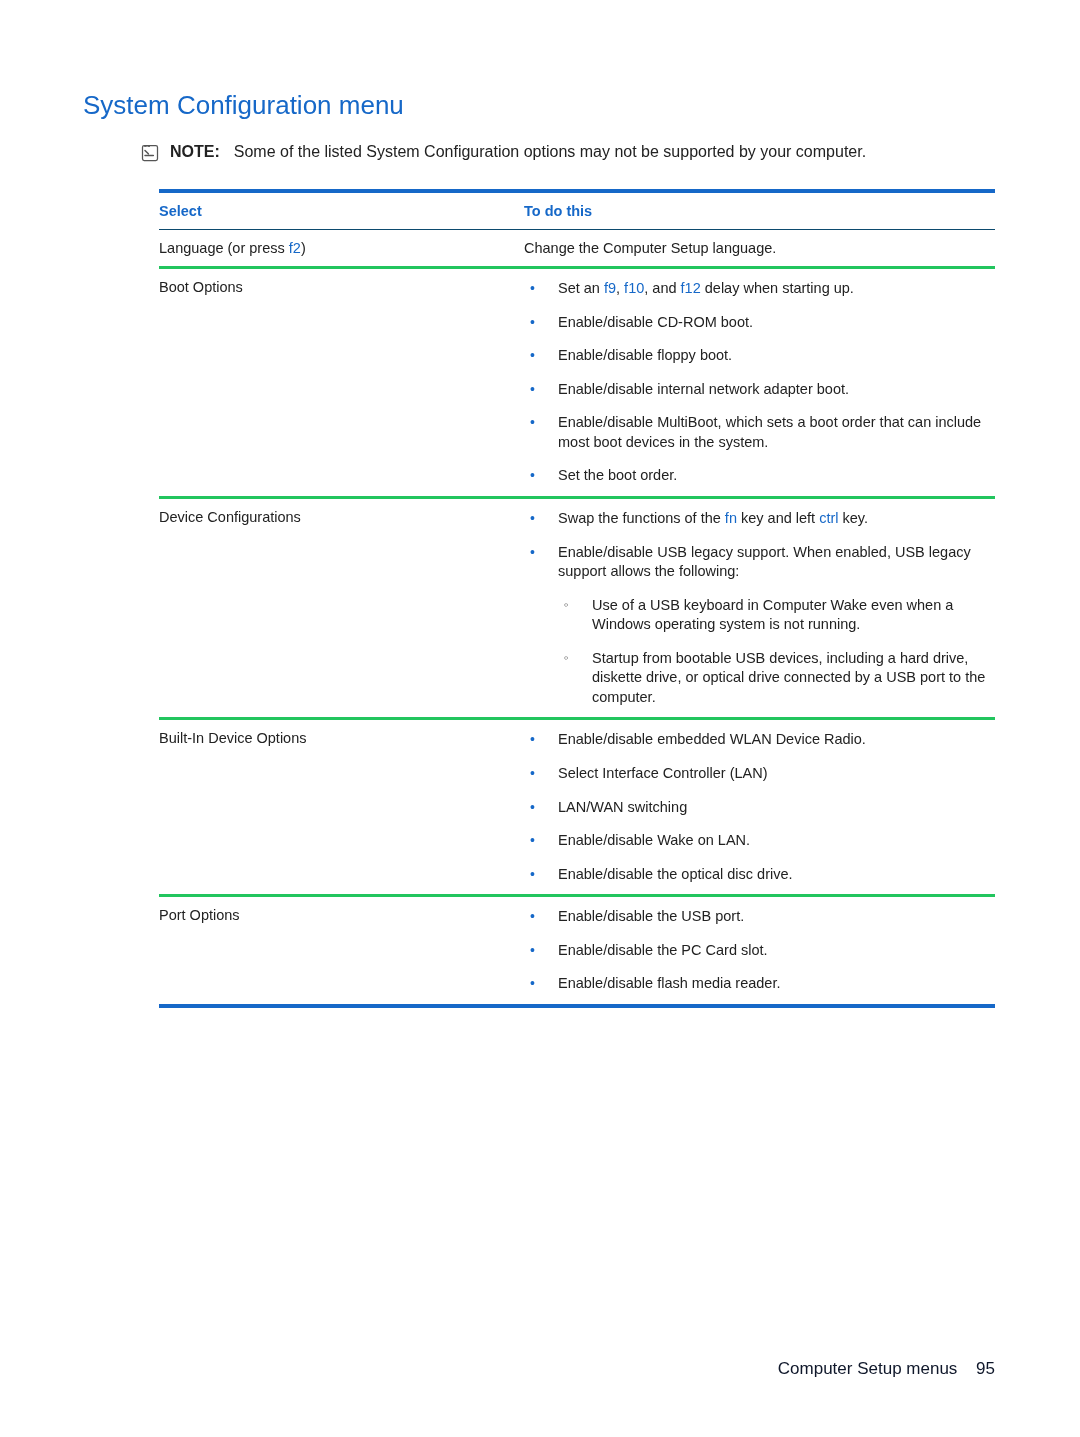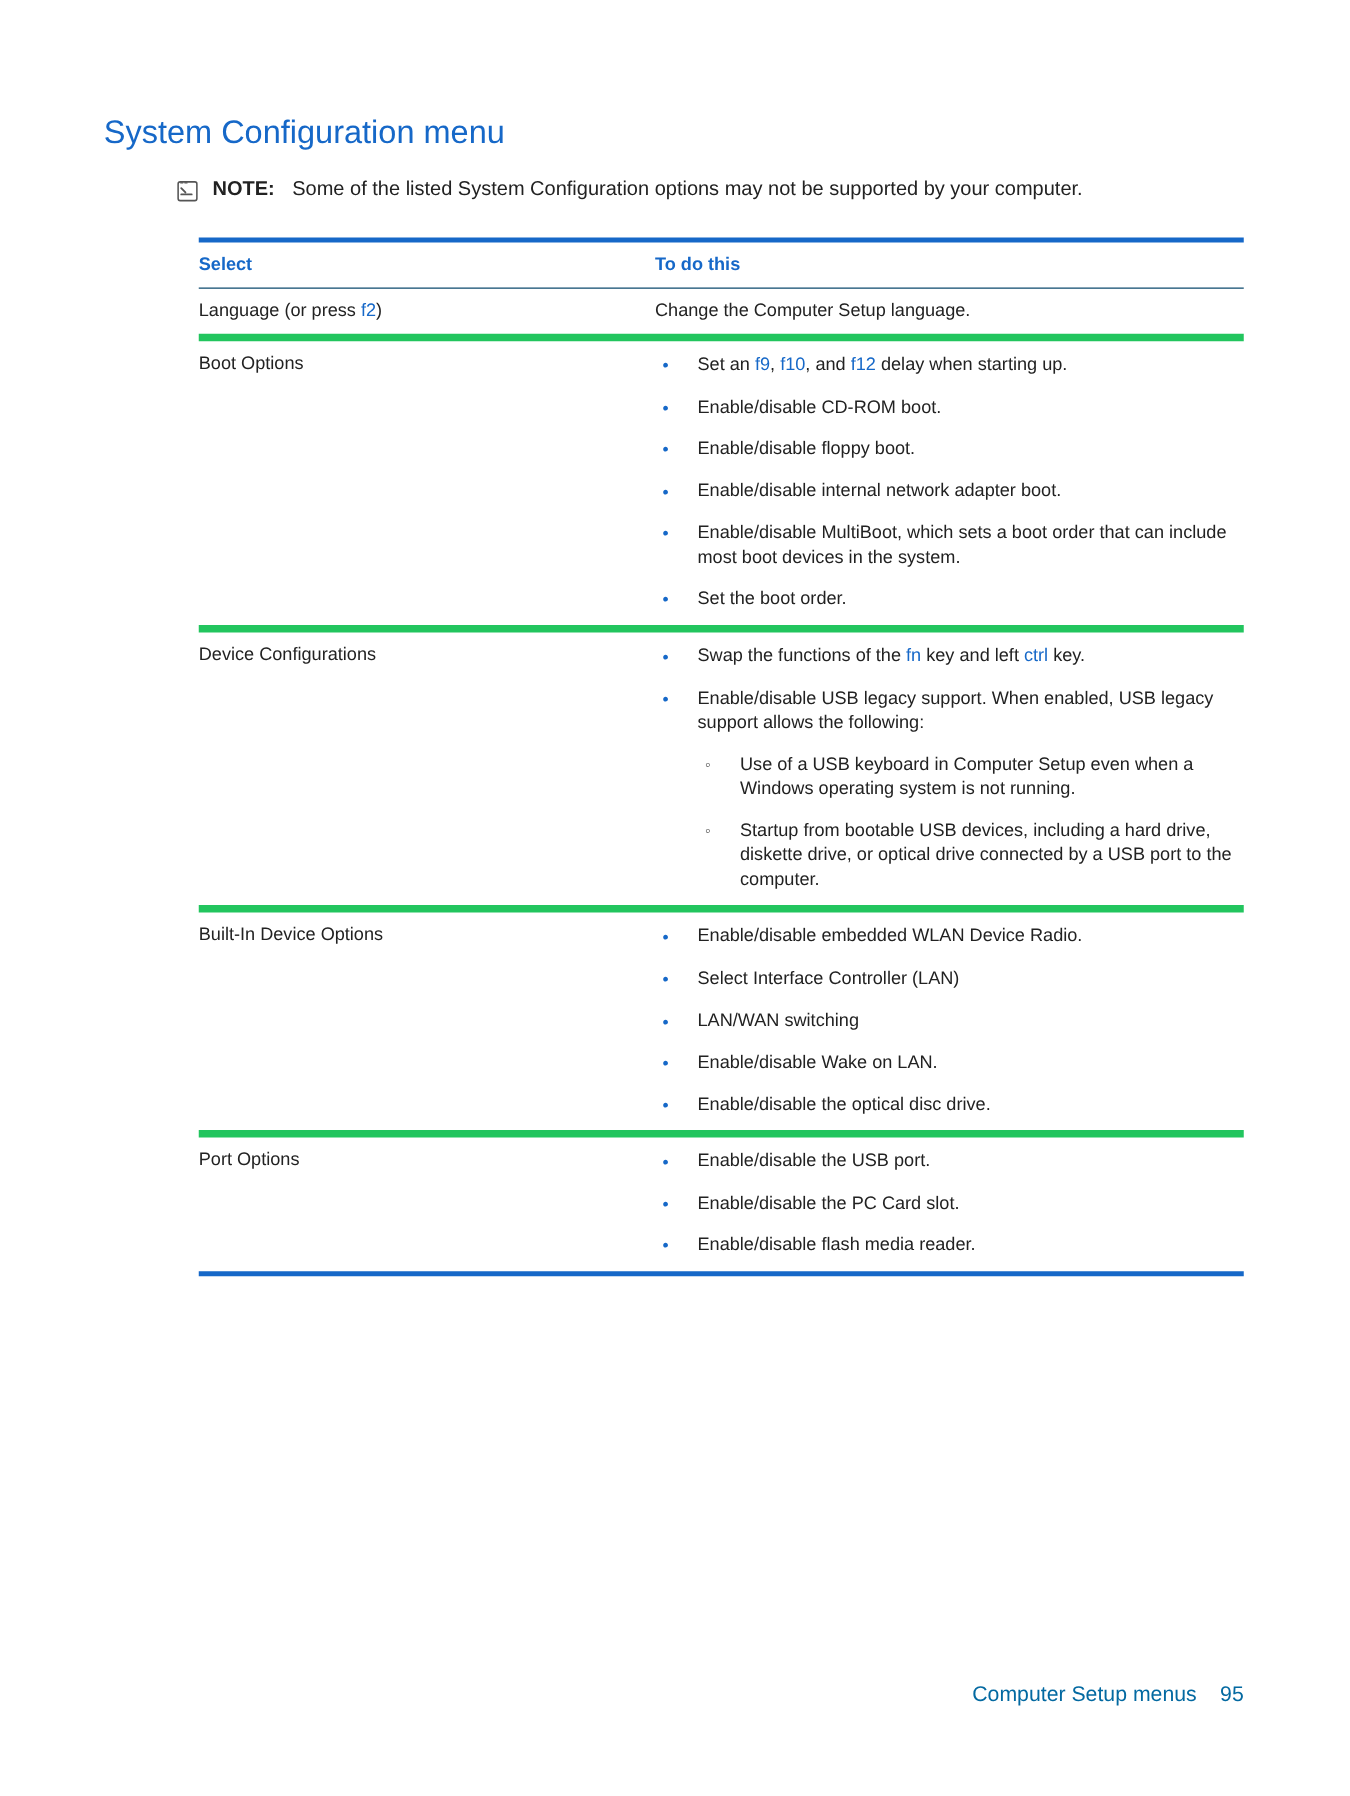--- a/index.html
+++ b/index.html
@@ -58,21 +58,21 @@
       padding: 10px 0 10px 0;
       border-bottom: 1px solid #0c4a6e;
       font-size: 14.5px;
     }
     thead th:first-child {
       width: 365px;
     }
     tbody tr.data-row td {
       vertical-align: top;
       padding: 10px 0 10px 0;
-      border-bottom: 6px solid #22c55e;
+      border-bottom: 3px solid #22c55e;
     }
     tbody tr.data-row:last-child td {
       border-bottom: none;
     }
     ul.bullet-list {
       list-style: none;
       padding: 0;
       margin: 0;
     }
     ul.bullet-list > li {
@@ -112,24 +112,24 @@
       left: 6px;
       top: 0;
       color: #555;
       font-size: 13px;
     }
     .kbd {
       color: #1668c8;
     }
     .footer {
       position: absolute;
-      bottom: 71px;
+      bottom: 58px;
       right: 85px;
       font-size: 17px;
-      color: #0369a1;
+      color: #0f172a;
     }
     .page-num {
       margin-left: 14px;
     }
   </style>
 </head>
 <body>
 
 <h1 class="heading">System Configuration menu</h1>
 
@@ -170,21 +170,21 @@
               <li>Set the boot order.</li>
             </ul>
           </td>
         </tr>
         <tr class="data-row">
           <td>Device Configurations</td>
           <td>
             <ul class="bullet-list">
               <li>Swap the functions of the <span class="kbd">fn</span> key and left <span class="kbd">ctrl</span> key.</li>
               <li>Enable/disable USB legacy support. When enabled, USB legacy support allows the following:<ul class="sub-list">
-                  <li>Use of a USB keyboard in Computer Setup even when a Windows operating system is not running.</li>
+                  <li>Use of a USB keyboard in Computer Wake even when a Windows operating system is not running.</li>
                   <li>Startup from bootable USB devices, including a hard drive, diskette drive, or optical drive connected by a USB port to the computer.</li>
                 </ul></li>
             </ul>
           </td>
         </tr>
         <tr class="data-row">
           <td>Built-In Device Options</td>
           <td>
             <ul class="bullet-list">
               <li>Enable/disable embedded WLAN Device Radio.</li>

